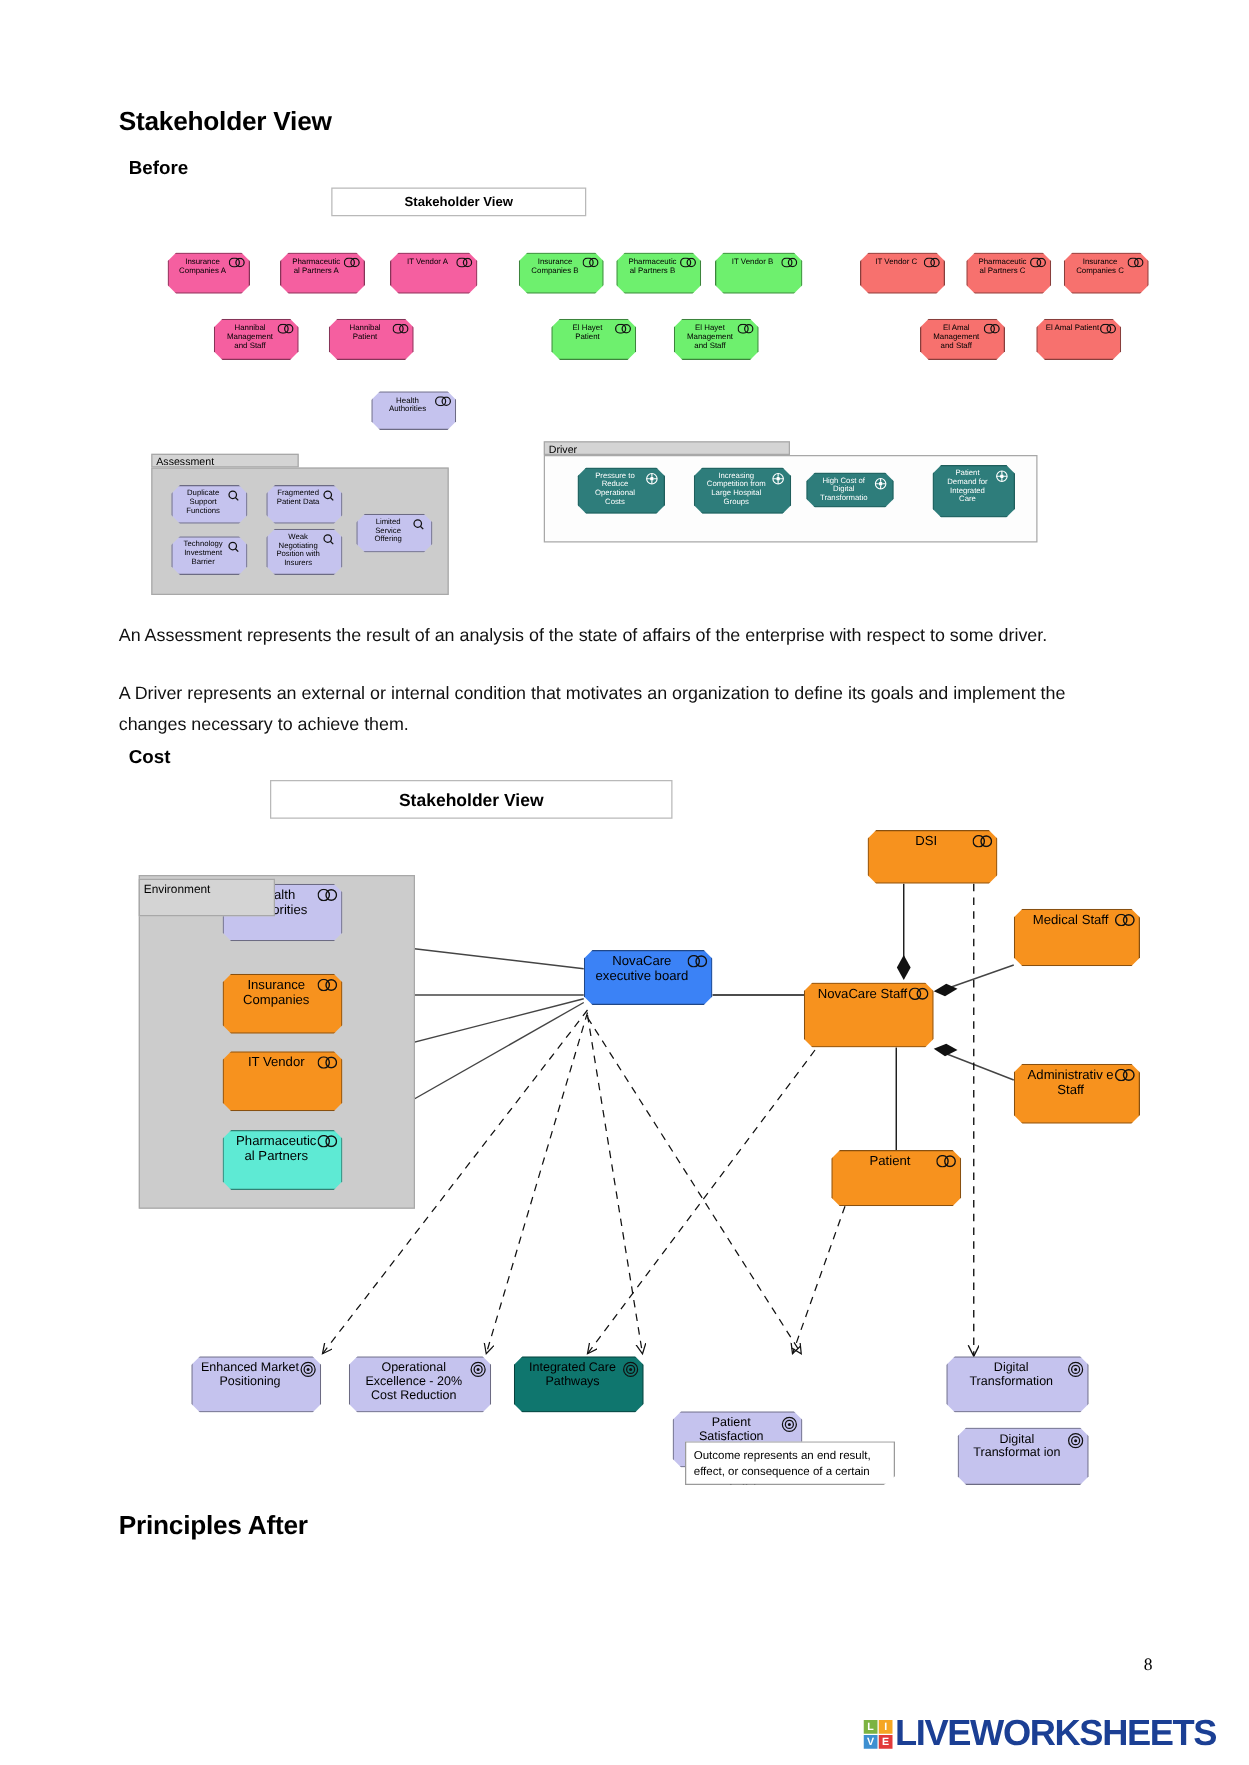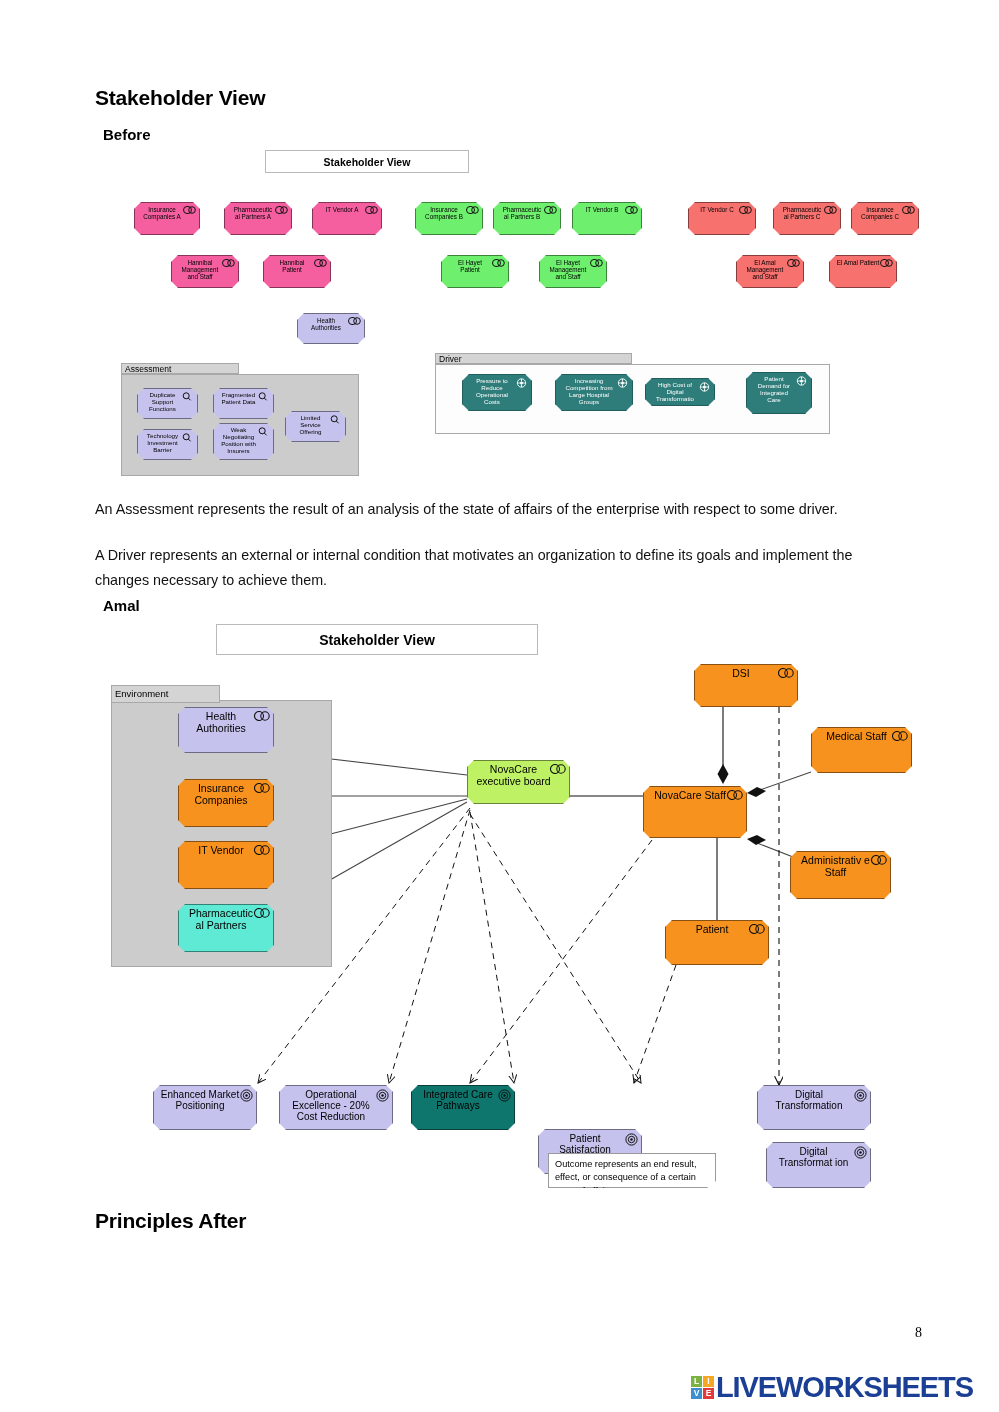--- a/index.html
+++ b/index.html
@@ -359,21 +359,21 @@
               <circle cx="4.2" cy="3.8" r="3" fill="none" stroke="#111" stroke-width="1"></circle>
               <line x1="6.3" y1="6" x2="8.6" y2="8.3" stroke="#111" stroke-width="1"></line>
             </svg>
         </span>
       </div>
     </div>
   </div>
 
   <div class="body-text" style="left:95px; top:543px; width:812px;">A Driver represents an external or internal condition that motivates an organization to define its goals and implement the changes necessary to achieve them.</div>
   <div class="body-text" style="left:95px; top:497px; width:828px;">An Assessment represents the result of an analysis of the state of affairs of the enterprise with respect to some driver.</div>
-  <div class="sub-head" style="left:95px; top:589px;">Amal</div>
+  <div class="sub-head" style="left:95px; top:589px;">Cost</div>
 
   <div class="diagram" style="left:0; top:0; width:999px; height:1200px;">
 
     <div class="view-title-box" style="left:216px; top:624px; width:322px; height:31px; font-size:14px;">Stakeholder View</div>
 
     <svg class="edges" width="999" height="1412">
       <defs>
         <marker id="arrow-open" markerWidth="10" markerHeight="10" refX="8" refY="4" orient="auto">
           <path d="M0,0 L8,4 L0,8" fill="none" stroke="#111" stroke-width="1"></path>
         </marker>
@@ -409,21 +409,21 @@
       <path d="M470,810 L389,1083" stroke="#111" stroke-width="1" fill="none" stroke-dasharray="6,5" marker-end="url(#arrow-open)"></path>
       <path d="M470,812 L514,1083" stroke="#111" stroke-width="1" fill="none" stroke-dasharray="6,5" marker-end="url(#arrow-open)"></path>
       <path d="M470,814 L641,1083" stroke="#111" stroke-width="1" fill="none" stroke-dasharray="6,5" marker-end="url(#arrow-open)"></path>
 
       <path d="M652,840 L470,1083" stroke="#111" stroke-width="1" fill="none" stroke-dasharray="6,5" marker-end="url(#arrow-open)"></path>
 
       <path d="M676,965 L634,1083" stroke="#111" stroke-width="1" fill="none" stroke-dasharray="6,5" marker-end="url(#arrow-open)"></path>
     </svg>
 
     <div class="group" style="left:111px; top:685px; width:221px; height:282px;">
-      <div class="tab" style="width:109px; height:18px; line-height:13px; font-size:9.5px;">Environment</div>
+      <div class="tab" style="width:109px; height:30px; line-height:13px; font-size:9.5px;margin-top:18px;">Environment</div>
       <div class="body" style="top:15px; width:221px; height:267px; background:#cccccc;"></div>
     </div>
 
     <div class="node" style="left:178px; top:707px; width:96px; height:46px; background:#c5c3ee; font-size:10.5px;">
       <span class="lbl">Health Authorities</span>
       <span class="badge" style="width:16px;height:10px;">
         <svg width="16" height="10" viewBox="0 0 16 10">
             <rect x="0.5" y="0.5" width="9" height="9" rx="4.5" fill="none" stroke="#111" stroke-width="1.1"></rect>
             <circle cx="11" cy="5" r="4.2" fill="none" stroke="#111" stroke-width="1.1"></circle>
           </svg>
@@ -450,21 +450,21 @@
     <div class="node" style="left:178px; top:904px; width:96px; height:48px; background:#5eead4; font-size:10.5px;">
       <span class="lbl">Pharmaceutic al Partners</span>
       <span class="badge" style="width:16px;height:10px;">
         <svg width="16" height="10" viewBox="0 0 16 10">
             <rect x="0.5" y="0.5" width="9" height="9" rx="4.5" fill="none" stroke="#111" stroke-width="1.1"></rect>
             <circle cx="11" cy="5" r="4.2" fill="none" stroke="#111" stroke-width="1.1"></circle>
           </svg>
       </span>
     </div>
 
-    <div class="node" style="left:467px; top:760px; width:103px; height:44px; background:#bef264; font-size:10.5px;">
+    <div class="node" style="left:467px; top:760px; width:103px; height:44px; background:#3b82f6; font-size:10.5px;">
       <span class="lbl">NovaCare executive board</span>
       <span class="badge" style="width:16px;height:10px;">
         <svg width="16" height="10" viewBox="0 0 16 10">
             <rect x="0.5" y="0.5" width="9" height="9" rx="4.5" fill="none" stroke="#111" stroke-width="1.1"></rect>
             <circle cx="11" cy="5" r="4.2" fill="none" stroke="#111" stroke-width="1.1"></circle>
           </svg>
       </span>
     </div>
 
     <div class="node" style="left:694px; top:664px; width:104px; height:43px; background:#f7921e; font-size:10.5px;">
@@ -490,21 +490,21 @@
     <div class="node" style="left:811px; top:727px; width:101px; height:46px; background:#f7921e; font-size:10.5px;">
       <span class="lbl">Medical Staff</span>
       <span class="badge" style="width:16px;height:10px;">
         <svg width="16" height="10" viewBox="0 0 16 10">
             <rect x="0.5" y="0.5" width="9" height="9" rx="4.5" fill="none" stroke="#111" stroke-width="1.1"></rect>
             <circle cx="11" cy="5" r="4.2" fill="none" stroke="#111" stroke-width="1.1"></circle>
           </svg>
       </span>
     </div>
 
-    <div class="node" style="left:790px; top:851px; width:101px; height:48px; background:#f7921e; font-size:10.5px;">
+    <div class="node" style="left:811px; top:851px; width:101px; height:48px; background:#f7921e; font-size:10.5px;">
       <span class="lbl">Administrativ e Staff</span>
       <span class="badge" style="width:16px;height:10px;">
         <svg width="16" height="10" viewBox="0 0 16 10">
             <rect x="0.5" y="0.5" width="9" height="9" rx="4.5" fill="none" stroke="#111" stroke-width="1.1"></rect>
             <circle cx="11" cy="5" r="4.2" fill="none" stroke="#111" stroke-width="1.1"></circle>
           </svg>
       </span>
     </div>
 
     <div class="node" style="left:665px; top:920px; width:104px; height:45px; background:#f7921e; font-size:10.5px;">

